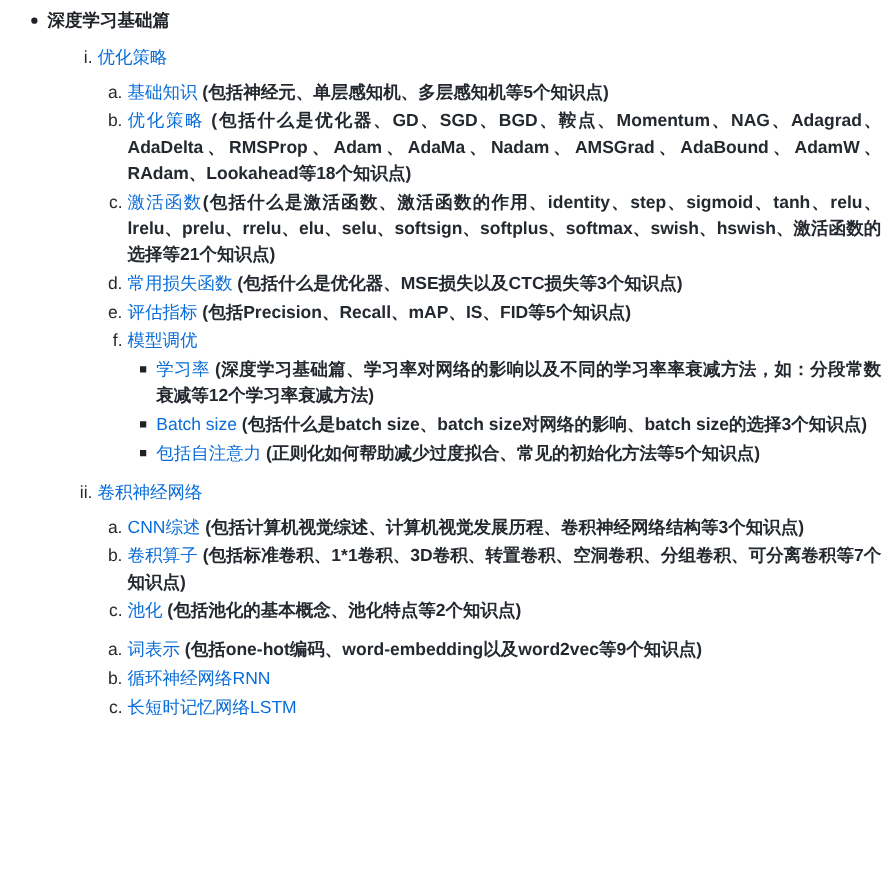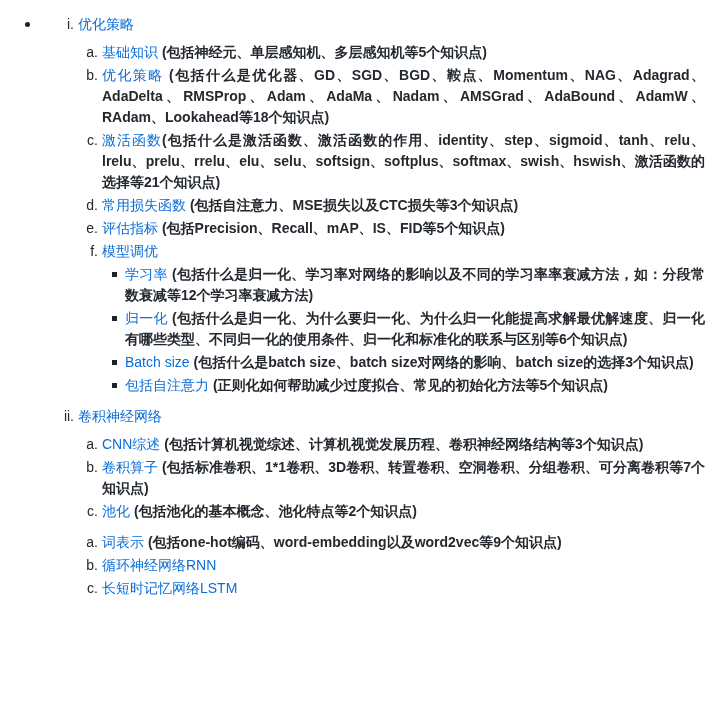--- a/index.html
+++ b/index.html
@@ -76,49 +76,46 @@
     cursor: pointer;
   }
   .desc { color: #24292f; font-weight: bold; }
 </style>
 </head>
 <body>
 
 <ul class="root">
   <li class="root-item">
     <span class="bullet-disc"></span>
+    <p class="root-title">深度学习基础篇</p>
     <ol class="sections" id="sections">
         <li class="sec">
           <div class="row"><span class="marker">i.</span><a class="link">优化策略</a></div>
           <ol class="subs">
             <li class="sub">
               <div class="row"><span class="marker">a.</span><a class="link">基础知识</a><span class="desc"> (包括神经元、单层感知机、多层感知机等5个知识点)</span></div>
             </li>
             <li class="sub">
               <div class="row"><span class="marker">b.</span><a class="link">优化策略</a><span class="desc"> (包括什么是优化器、GD、SGD、BGD、鞍点、Momentum、NAG、Adagrad、AdaDelta、RMSProp、Adam、AdaMa、Nadam、AMSGrad、AdaBound、AdamW、RAdam、Lookahead等18个知识点)</span></div>
             </li>
             <li class="sub">
               <div class="row"><span class="marker">c.</span><a class="link">激活函数</a><span class="desc">(包括什么是激活函数、激活函数的作用、identity、step、sigmoid、tanh、relu、lrelu、prelu、rrelu、elu、selu、softsign、softplus、softmax、swish、hswish、激活函数的选择等21个知识点)</span></div>
             </li>
             <li class="sub">
-              <div class="row"><span class="marker">d.</span><a class="link">常用损失函数</a><span class="desc"> (包括自注意力、MSE损失以及CTC损失等3个知识点)</span></div>
+              <div class="row"><span class="marker">d.</span><a class="link">常用损失函数</a><span class="desc"> (包括什么是优化器、MSE损失以及CTC损失等3个知识点)</span></div>
             </li>
             <li class="sub">
               <div class="row"><span class="marker">e.</span><a class="link">评估指标</a><span class="desc"> (包括Precision、Recall、mAP、IS、FID等5个知识点)</span></div>
             </li>
             <li class="sub">
               <div class="row"><span class="marker">f.</span><a class="link">模型调优</a></div>
               <ul class="leaves">
                 <li class="leaf">
                   <span class="square-bullet"></span>
-                  <div class="row"><a class="link">学习率</a><span class="desc"> (包括什么是归一化、学习率对网络的影响以及不同的学习率率衰减方法，如：分段常数衰减等12个学习率衰减方法)</span></div>
-                </li>
-                <li class="leaf">
-                  <span class="square-bullet"></span>
-                  <div class="row"><a class="link">归一化</a><span class="desc"> (包括什么是归一化、为什么要归一化、为什么归一化能提高求解最优解速度、归一化有哪些类型、不同归一化的使用条件、归一化和标准化的联系与区别等6个知识点)</span></div>
+                  <div class="row"><a class="link">学习率</a><span class="desc"> (深度学习基础篇、学习率对网络的影响以及不同的学习率率衰减方法，如：分段常数衰减等12个学习率衰减方法)</span></div>
                 </li>
                 <li class="leaf">
                   <span class="square-bullet"></span>
                   <div class="row"><a class="link">Batch size</a><span class="desc"> (包括什么是batch size、batch size对网络的影响、batch size的选择3个知识点)</span></div>
                 </li>
                 <li class="leaf">
                   <span class="square-bullet"></span>
                   <div class="row"><a class="link">包括自注意力</a><span class="desc"> (正则化如何帮助减少过度拟合、常见的初始化方法等5个知识点)</span></div>
                 </li>
               </ul>

